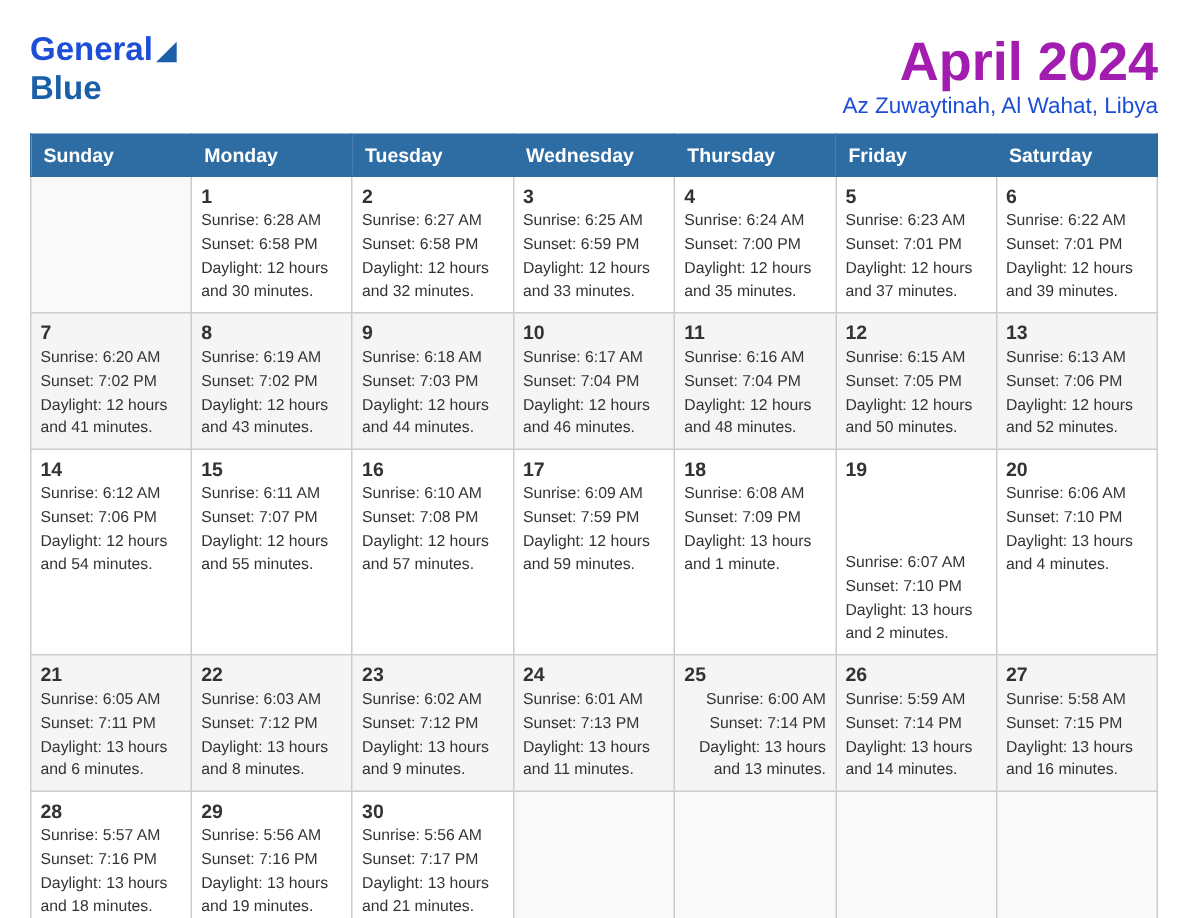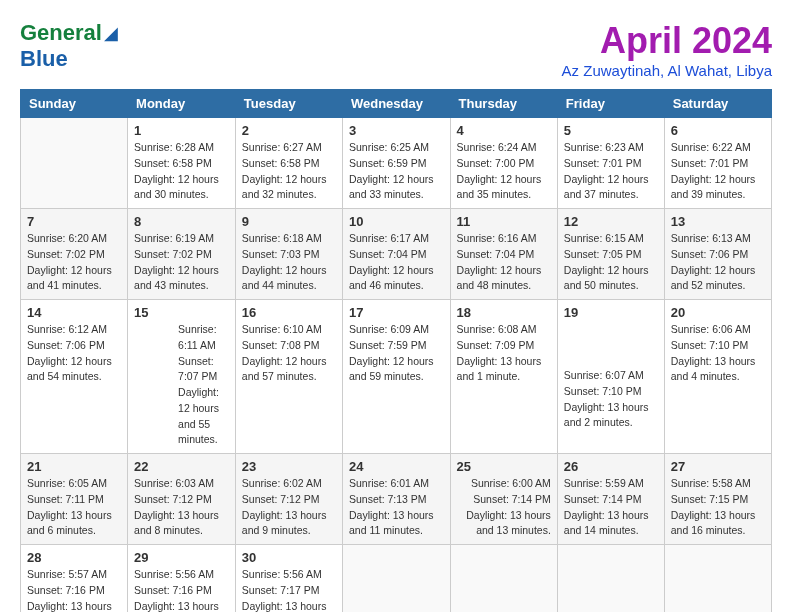--- a/index.html
+++ b/index.html
@@ -21,21 +21,21 @@
       flex-direction: column;
       align-items: flex-start;
     }
     .logo-text {
       display: flex;
       align-items: center;
     }
     .logo-general {
       font-size: 22px;
       font-weight: bold;
-      color: #15803d;
+      color: #1d4ed8;
     }
     .logo-blue {
       font-size: 22px;
       font-weight: bold;
       color: #1a5fa8;
     }
     .logo-bird {
       color: #1a5fa8;
       font-size: 18px;
       margin-left: 2px;
@@ -222,21 +222,21 @@
       <tr>
         <td>
           <span class="day-number">14</span>
           <div class="day-info" style="white-space: pre-line;">Sunrise: 6:12 AM
 Sunset: 7:06 PM
 Daylight: 12 hours
 and 54 minutes.</div>
         </td>
         <td>
           <span class="day-number">15</span>
-          <div class="day-info" style="white-space: pre-line; margin-left: 44px;">Sunrise: 6:11 AM
+          <div class="day-info" style="white-space: pre-line;">Sunrise: 6:11 AM
 Sunset: 7:07 PM
 Daylight: 12 hours
 and 55 minutes.</div>
         </td>
         <td>
           <span class="day-number">16</span>
           <div class="day-info" style="white-space: pre-line;">Sunrise: 6:10 AM
 Sunset: 7:08 PM
 Daylight: 12 hours
 and 57 minutes.</div>

